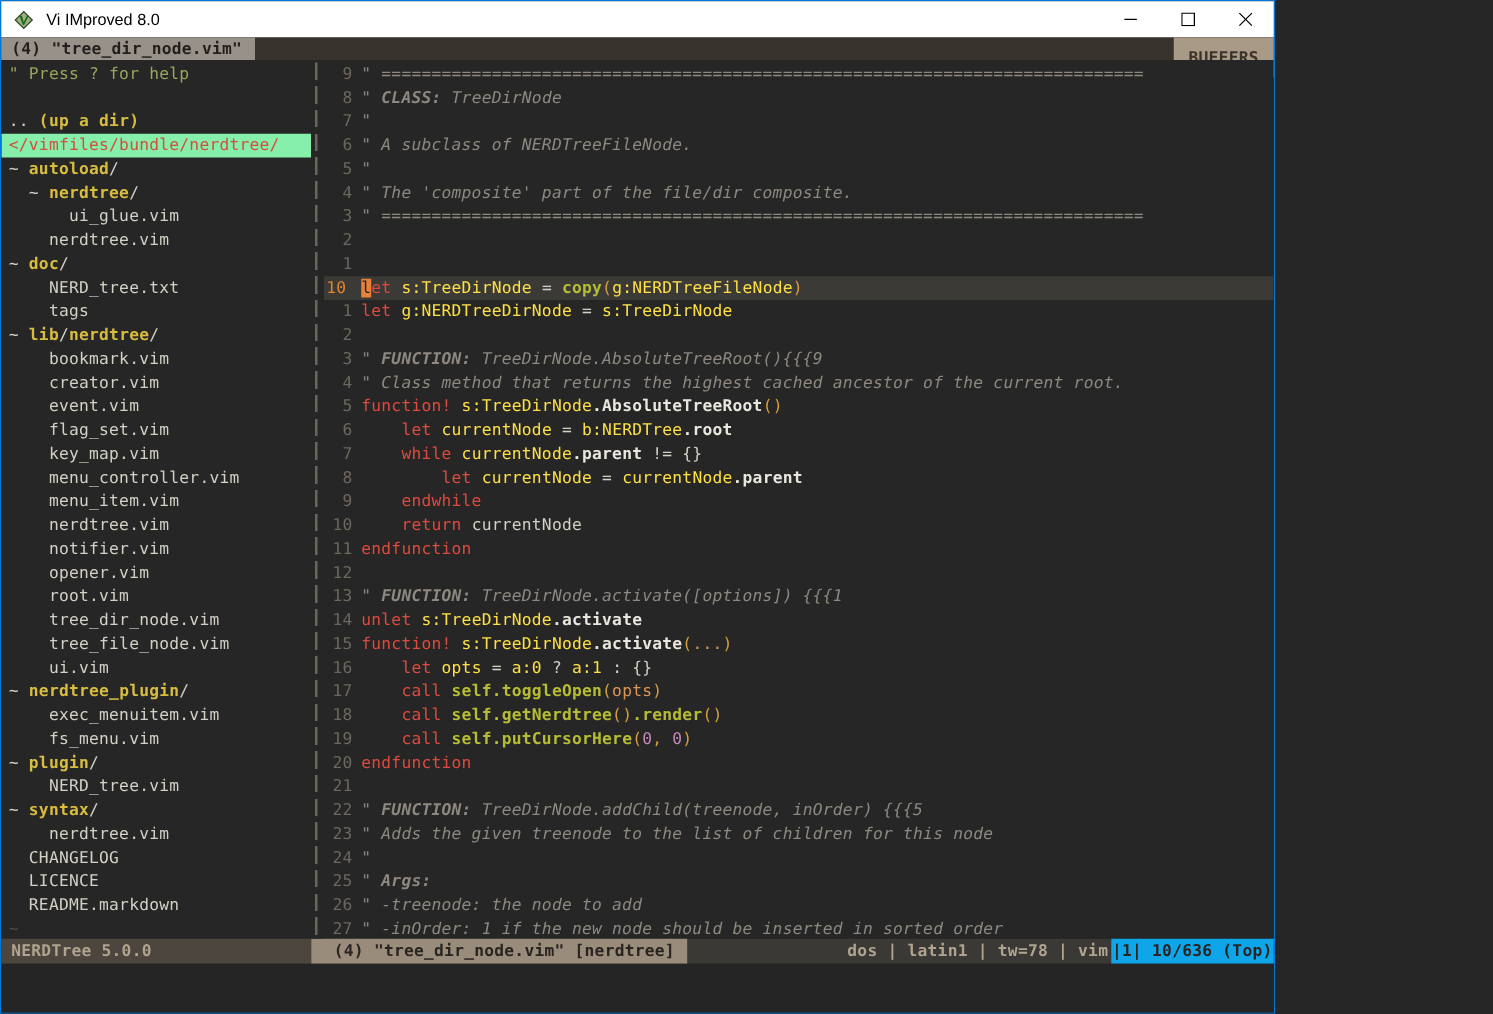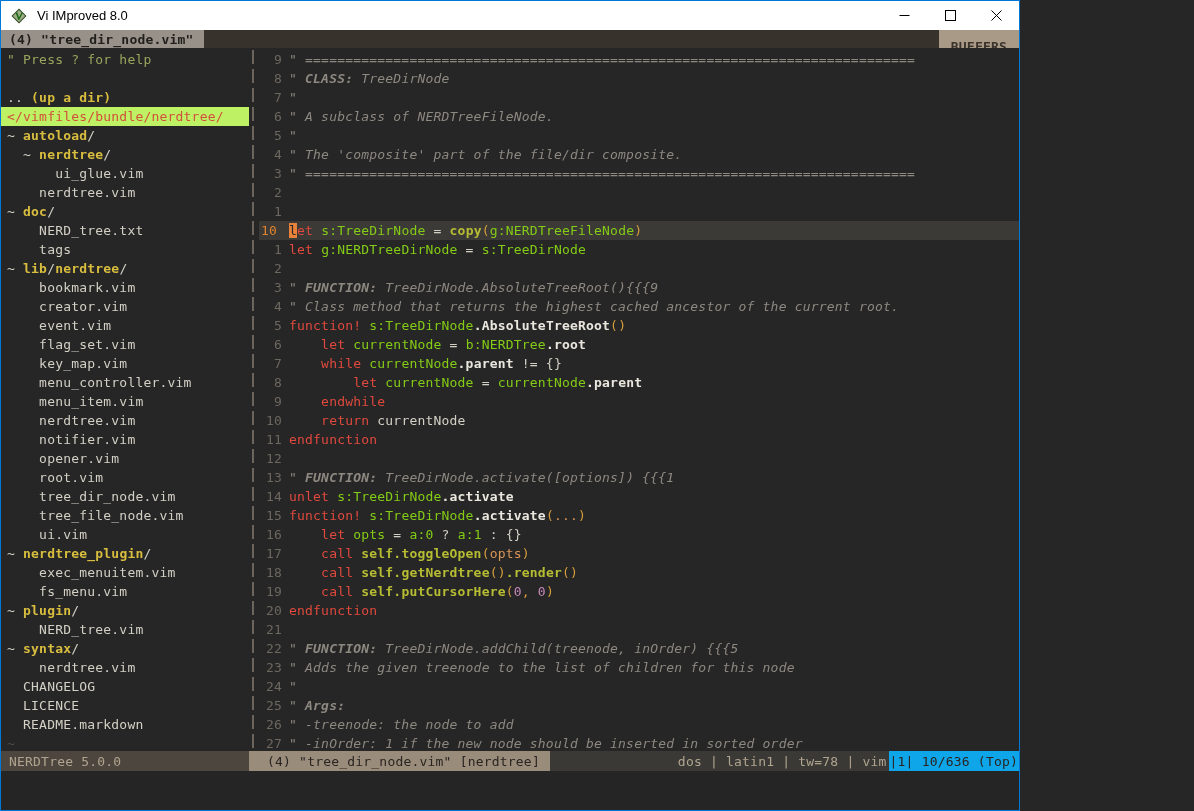--- a/index.html
+++ b/index.html
@@ -34,51 +34,51 @@
     margin-left:auto; background:#a89a86; color:#3a332b;
     padding:16px 12px; display:flex; align-items:center;
   }
   
   .main { flex:none; height:703px; display:flex; overflow:hidden; }
   .sidebar { width:248px; flex:none; background:#262626; overflow:hidden; padding-top:2px; }
   .tree-row {
     height:19px; line-height:19px; padding-left:6px;
     white-space:pre; font-size:13px; letter-spacing:.2px;
   }
-  .tree-row.sel { background:#bef264; }
+  .tree-row.sel { background:#86efac; }
   .vsep { width:10px; flex:none; position:relative; background:#262626; }
   .vsep::before {
     content:""; position:absolute; left:3px; top:2px; bottom:0; width:2px;
     background:repeating-linear-gradient(to bottom,#6b655d 0 14px, transparent 14px 19px);
   }
   .editor { flex:1; background:#262626; overflow:hidden; padding-top:2px; }
   .code-line { display:flex; height:19px; line-height:19px; font-size:13px; letter-spacing:.2px; white-space:pre; }
   .code-line.cursorline { background:#3b3a36; }
   .gutter { width:30px; flex:none; text-align:right; padding-right:7px; color:#6c675f; }
   .cursorline .gutter { text-align:left; padding-left:2px; padding-right:0; color:#e0832c; }
   .code-text { flex:1; }
   
   .tk-c   { color:#8d8880; font-style:italic; }
   .tk-cb  { color:#8d8880; font-style:italic; font-weight:bold; }
   .tk-k   { color:#e0493d; }
-  .tk-id  { color:#84cc16; }
+  .tk-id  { color:#fde047; }
   .tk-m   { color:#eae7de; font-weight:bold; }
   .tk-f   { color:#b7bd33; font-weight:bold; }
   .tk-p   { color:#d79e3c; }
   .tk-a   { color:#dc9656; }
   .tk-n   { color:#c487b8; }
   .tk-t   { color:#d3d0c5; }
   .tk-cursor { background:#e8823b; color:#262626; }
   .tk-help  { color:#9aa55d; }
   .tk-dir   { color:#d8bd3f; font-weight:bold; }
   .tk-file  { color:#d3d0c5; }
   .tk-sel   { color:#d2503a; }
   .tk-tilde { color:#4f4b45; }
   
-  .statusrow { height:20px; flex:none; display:flex; font-size:13px; font-weight:normal; letter-spacing:.2px; }
+  .statusrow { height:20px; flex:none; display:flex; font-size:13px; font-weight:bold; letter-spacing:.2px; }
   .status-nerdtree {
     width:248px; flex:none; background:#4c463f; color:#b1a48f;
     padding-left:8px; display:flex; align-items:center; white-space:pre;
   }
   .status-left {
     background:#998c7b; color:#292420;
     padding:0 10px 0 18px; display:flex; align-items:center; white-space:pre;
   }
   .status-mid {
     flex:1; background:#3a3936; color:#b1a48f;

